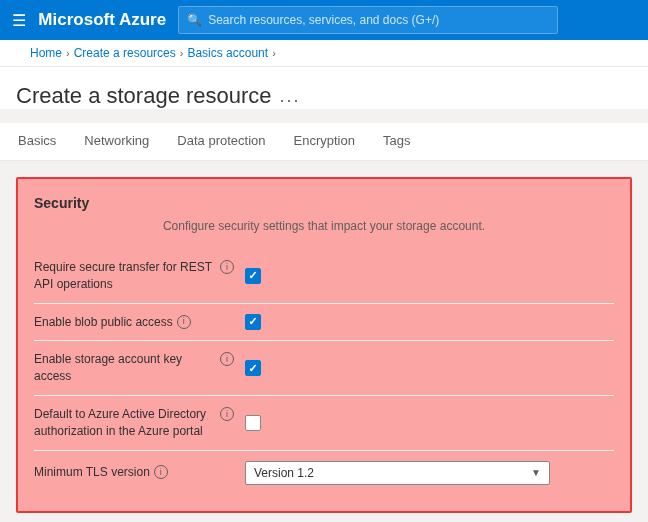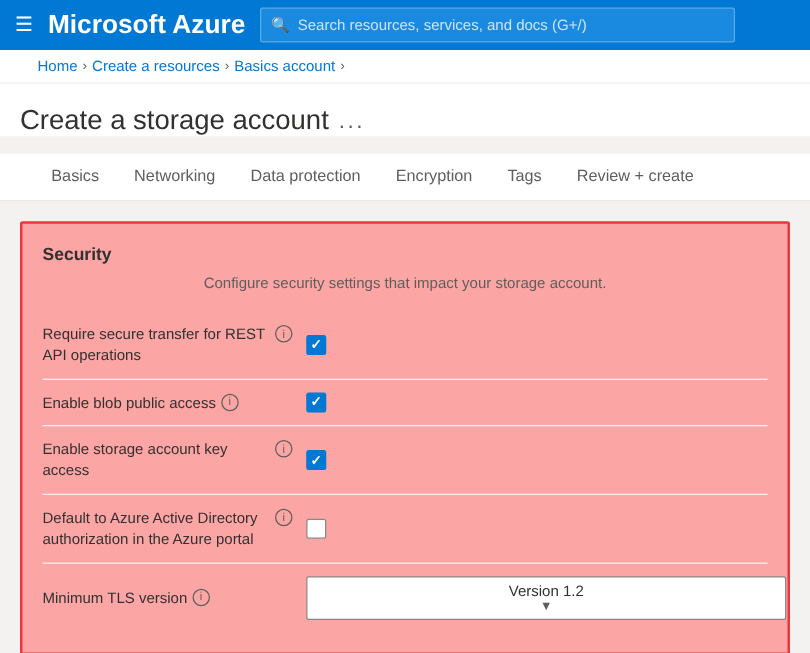--- a/index.html
+++ b/index.html
@@ -15,21 +15,21 @@
       gap: 12px;
     }
     .top-nav .hamburger {
       color: white;
       font-size: 16px;
       cursor: pointer;
     }
     .top-nav .brand {
       color: white;
       font-weight: 600;
-      font-size: 21px;
+      font-size: 17px;
       white-space: nowrap;
     }
     .top-nav .search-bar {
       background: #1a8ae0;
       border: 1px solid #5ba9e1;
       border-radius: 2px;
       height: 28px;
       display: flex;
       align-items: center;
       padding: 0 8px;
@@ -71,21 +71,21 @@
       font-size: 18px;
       color: #605e5c;
       letter-spacing: 2px;
     }
 
     
     .tabs {
       display: flex;
       gap: 0;
       background: white;
-      padding: 0 27px;
+      padding: 0 4px;
       border-bottom: 1px solid #edebe9;
     }
     .tab {
       padding: 10px 14px;
       font-size: 13px;
       color: #605e5c;
       cursor: pointer;
       border-bottom: 2px solid transparent;
       white-space: nowrap;
     }
@@ -186,25 +186,24 @@
     }
 
     
     .dropdown {
       display: flex;
       align-items: center;
       justify-content: space-between;
       border: 1px solid #8a8886;
       border-radius: 2px;
       padding: 4px 8px;
-      width: 384px;
+      width: 305px;
       background: white;
       font-size: 12px;
       cursor: pointer;
-      flex-direction: column;
     }
     .dropdown-arrow {
       color: #605e5c;
       font-size: 10px;
     }
   </style>
 </head>
 <body>
 
 <div class="top-nav">
@@ -220,32 +219,31 @@
   <span>Home</span>
   <span class="sep">›</span>
   <span>Create a resources</span>
   <span class="sep">›</span>
   <span>Basics account</span>
   <span class="sep">›</span>
 </div>
 
 <div class="page-header">
   <div class="page-title">
-    <span>Create a storage account</span>
+    <span>Create a storage resource</span>
     <span class="ellipsis">...</span>
   </div>
 </div>
 
 <div class="tabs">
   <div class="tab">Basics</div>
   <div class="tab">Networking</div>
   <div class="tab">Data protection</div>
   <div class="tab">Encryption</div>
   <div class="tab">Tags</div>
-  <div class="tab">Review + create</div>
 </div>
 
 <div class="main-content">
   <div class="security-box">
     <div class="security-title">Security</div>
     <div class="security-desc">Configure security settings that impact your storage account.</div>
 
     <div class="setting-row">
       <div class="setting-label">
         <span>Require secure transfer for REST API operations</span>

